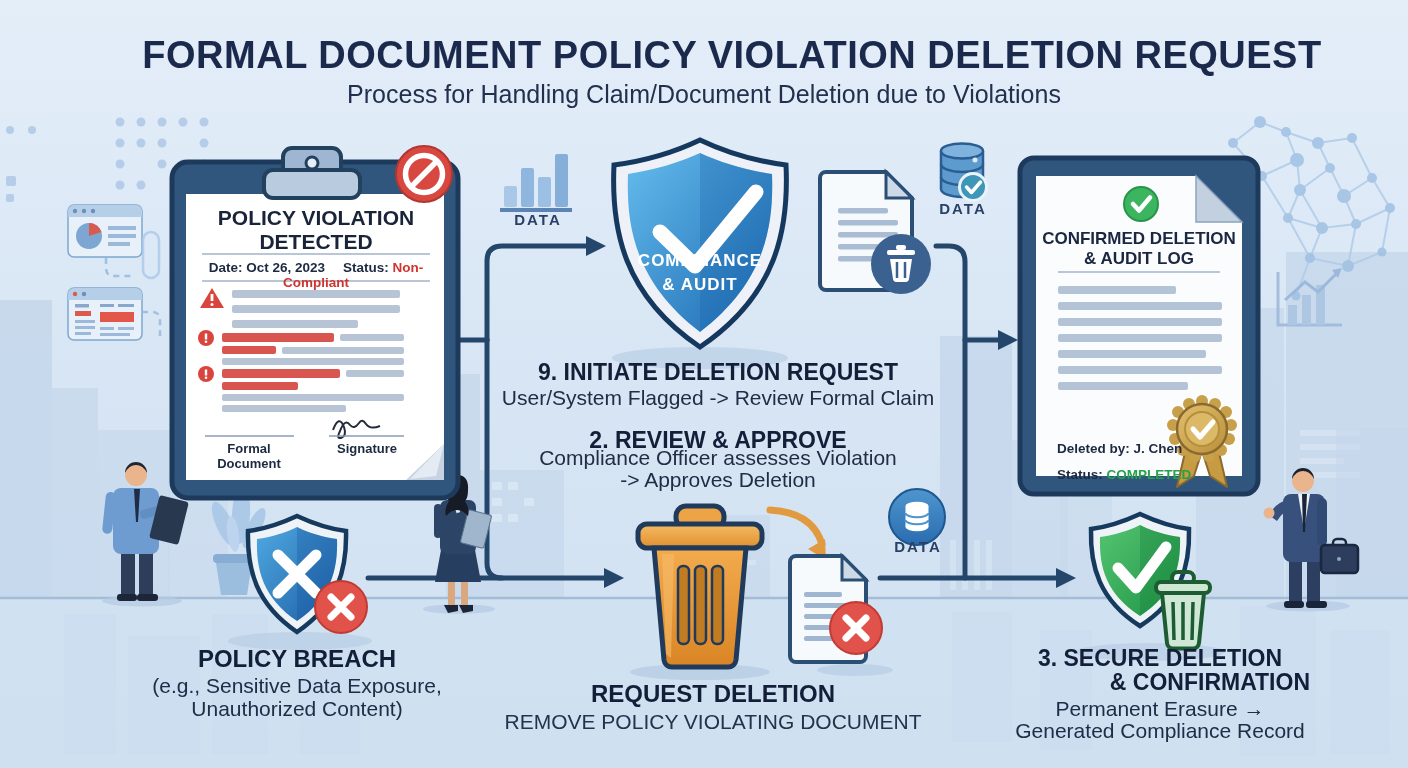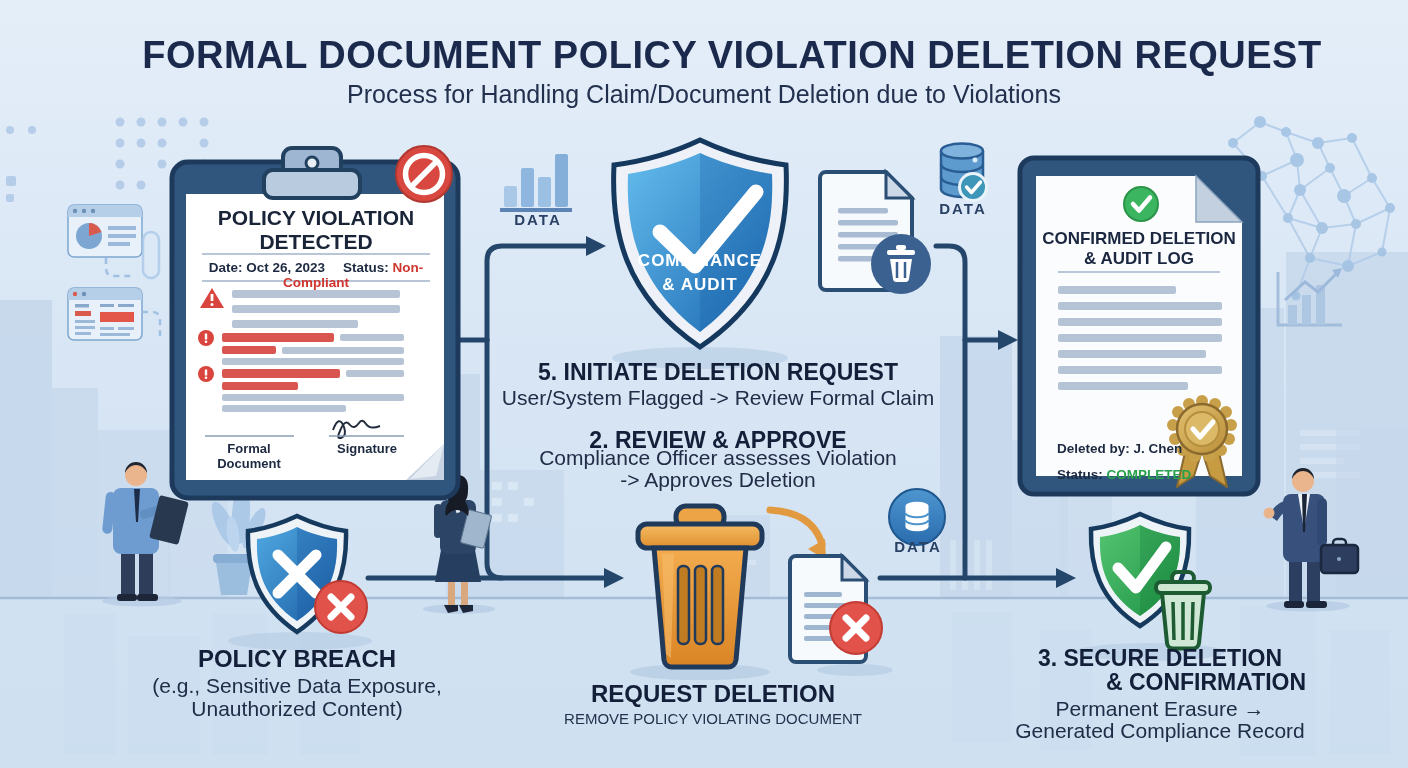--- a/index.html
+++ b/index.html
@@ -16,21 +16,21 @@
   .meta{font-size:13.5px;font-weight:700;color:#1d2940;}
   .meta .red{color:#cf352e;}
   .datalbl{font-size:15px;font-weight:800;letter-spacing:2px;color:#2a4166;}
   .shieldtxt{font-size:17px;font-weight:800;color:#ffffff;letter-spacing:1px;}
   .step-t{font-size:23px;font-weight:800;color:#131f38;}
   .step-d{font-size:21px;font-weight:400;color:#212d47;}
   .big-t{font-size:24px;font-weight:800;color:#131f38;}
   .rd-head{font-size:17px;font-weight:800;color:#1b2740;line-height:1.15;}
   .rd-stat{font-size:13.5px;font-weight:700;color:#1d2940;}
   .rd-stat .grn{color:#27a14b;}
-  .caps-d{font-size:15px;font-weight:400;color:#26324d;}
+  .caps-d{font-size:21px;font-weight:400;color:#26324d;}
 </style>
 </head>
 <body>
 
 <div class="stage">
 
 <svg width="1408" height="768" viewBox="0 0 1408 768">
   <defs>
     <linearGradient id="blueGrad" x1="0" y1="0" x2="1" y2="1">
       <stop offset="0" stop-color="#64bced"></stop>
@@ -481,21 +481,21 @@
   <span class="red">Non-Compliant</span>
 </div>
 <div class="txt small-b" style="left:198px;top:441px;width:102px;">Formal Document</div>
 <div class="txt small-b" style="left:322px;top:441px;width:90px;">Signature</div>
 
 <div class="txt datalbl" style="left:494px;top:211px;width:88px;">DATA</div>
 
 <div class="txt shieldtxt" style="left:620px;top:251px;width:160px;">COMPLIANCE</div>
 <div class="txt shieldtxt" style="left:620px;top:275px;width:160px;">&amp; AUDIT</div>
 
-<div class="txt step-t" style="left:468px;top:359px;width:500px;">5. INITIATE DELETION REQUEST</div>
+<div class="txt step-t" style="left:468px;top:359px;width:500px;">9. INITIATE DELETION REQUEST</div>
 <div class="txt step-d" style="left:468px;top:386px;width:500px;">User/System Flagged -&gt; Review Formal Claim</div>
 <div class="txt step-t" style="left:468px;top:419px;width:500px;margin-top:8px;">2. REVIEW &amp; APPROVE</div>
 <div class="txt step-d" style="left:468px;top:446px;width:500px;">Compliance Officer assesses Violation</div>
 <div class="txt step-d" style="left:468px;top:468px;width:500px;">-&gt; Approves Deletion</div>
 
 <div class="txt datalbl" style="left:932px;top:200px;width:62px;">DATA</div>
 
 <div class="txt rd-head" style="left:1040px;top:229px;width:198px;">CONFIRMED DELETION</div>
 <div class="txt rd-head" style="left:1040px;top:249px;width:198px;">&amp; AUDIT LOG</div>
 <div class="txt rd-stat left" style="left:1057px;top:423px;width:160px;margin-top:44px;">
@@ -507,17 +507,17 @@
 <div class="txt big-t" style="left:140px;top:645px;width:314px;">POLICY BREACH</div>
 <div class="txt step-d" style="left:130px;top:674px;width:334px;">(e.g., Sensitive Data Exposure,</div>
 <div class="txt step-d" style="left:130px;top:697px;width:334px;">Unauthorized Content)</div>
 
 <div class="txt big-t" style="left:478px;top:680px;width:470px;">REQUEST DELETION</div>
 <div class="txt caps-d" style="left:448px;top:710px;width:530px;">REMOVE POLICY VIOLATING DOCUMENT</div>
 
 <div class="txt datalbl" style="left:888px;top:538px;width:60px;">DATA</div>
 
 <div class="txt step-t" style="left:1010px;top:645px;width:300px;">3. SECURE DELETION</div>
-<div class="txt step-t" style="left:1056px;top:669px;width:300px;">&amp; CONFIRMATION</div>
+<div class="txt step-t" style="left:1010px;top:669px;width:300px;text-align:right;">&amp; CONFIRMATION</div>
 <div class="txt step-d" style="left:1010px;top:697px;width:300px;">Permanent Erasure →</div>
 <div class="txt step-d" style="left:1010px;top:719px;width:300px;">Generated Compliance Record</div>
 
 </div>
 
 </body></html>

